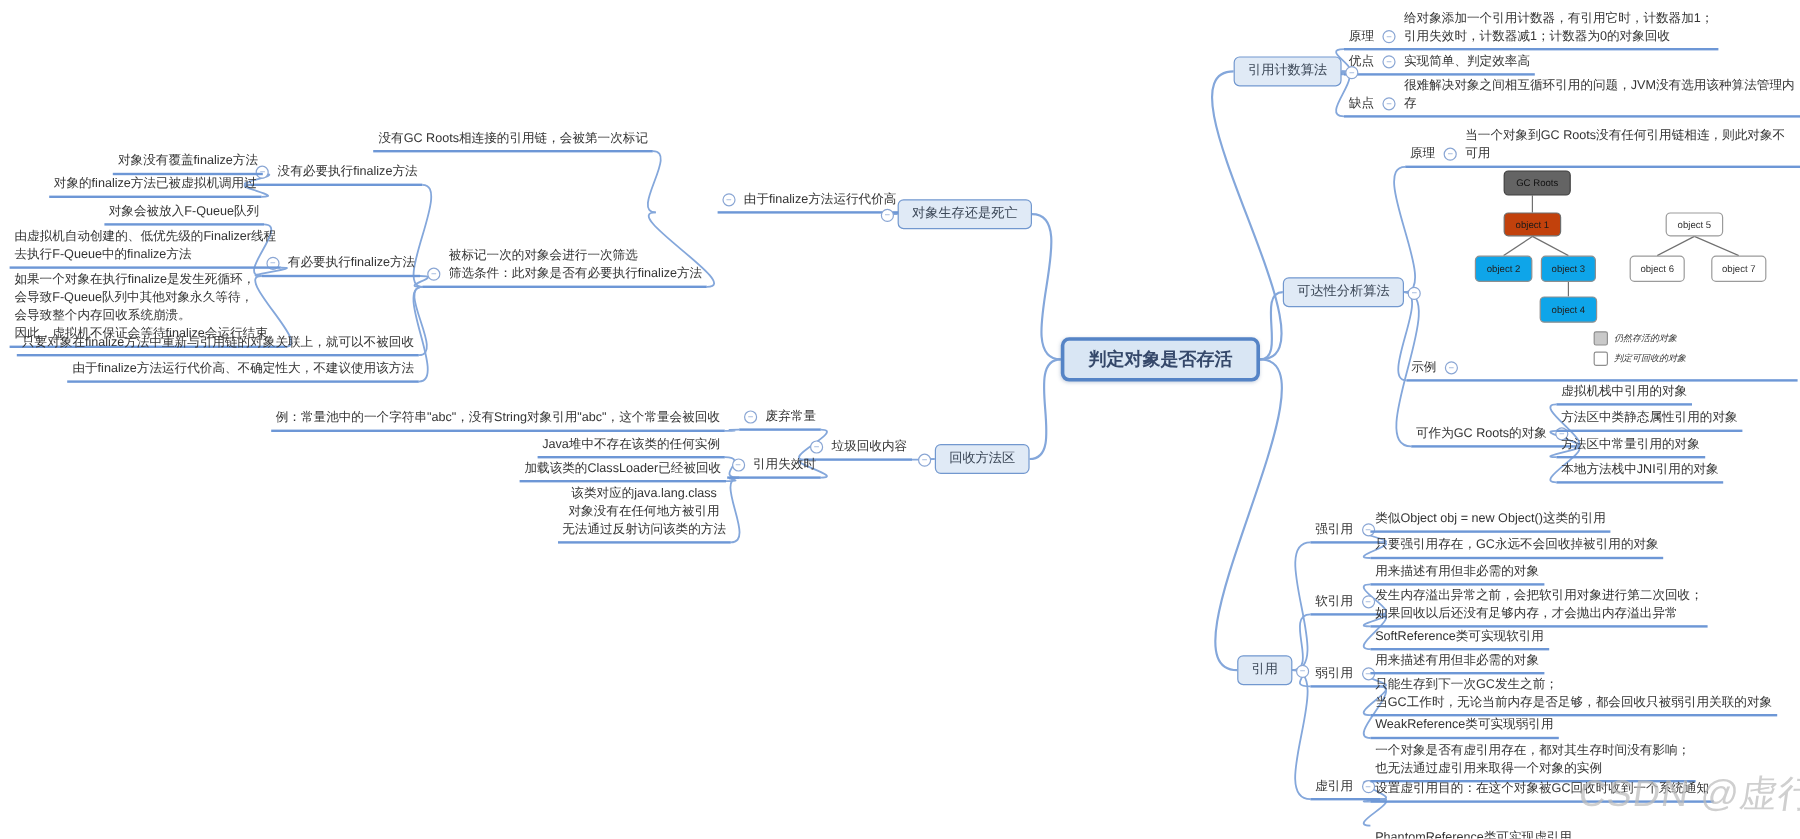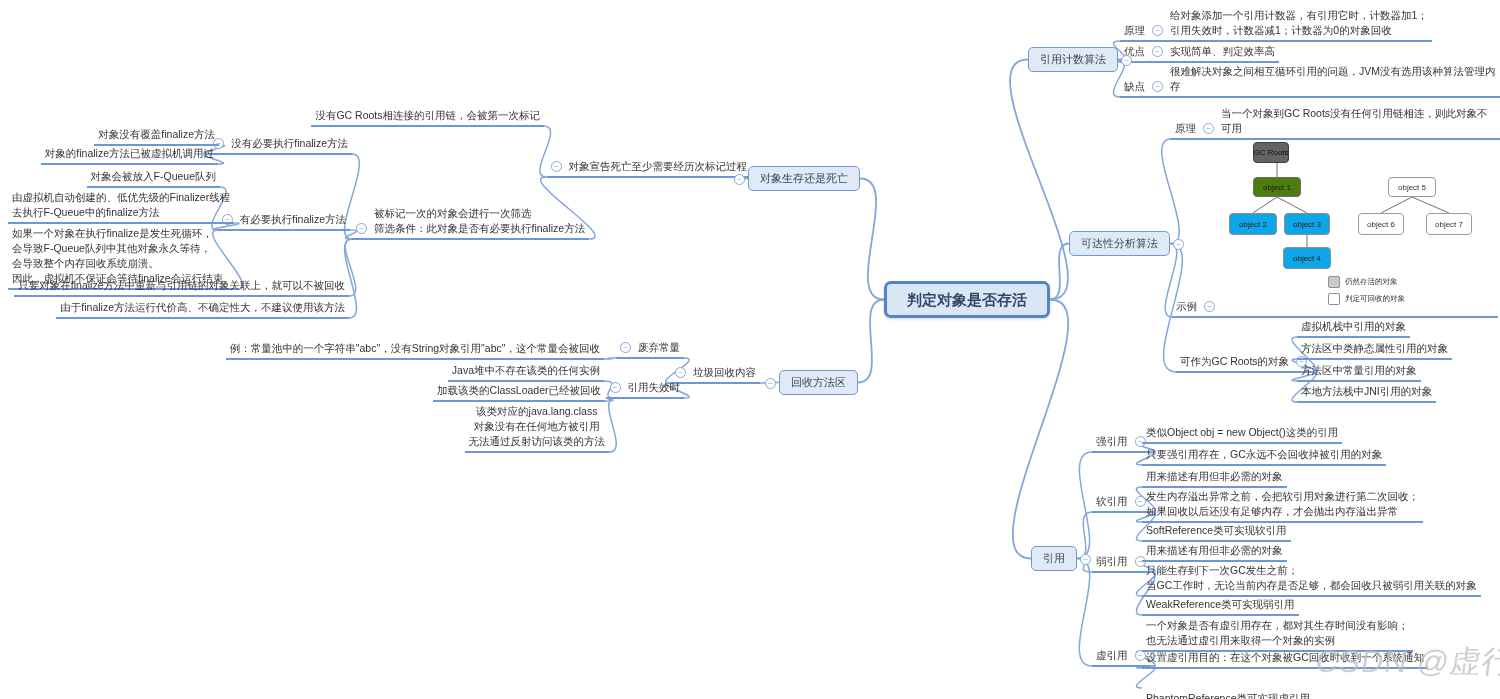--- a/index.html
+++ b/index.html
@@ -33,26 +33,26 @@
   .box .circle.cr{position:absolute;right:-15px;top:50%;margin-top:-5px;}
   .box .circle.cl{position:absolute;left:-15px;top:50%;margin-top:-5px;}
   .box.root{padding:8px 20px;font-size:15px;font-weight:bold;border:3px solid #5584c6;
             border-radius:7px;background:#d9e6f4;color:#35486a;
             box-shadow:0 1px 3px rgba(60,90,140,.25);}
 
   
   .objbox{position:absolute;z-index:2;display:flex;align-items:center;justify-content:center;
           font-size:8px;border-radius:4px;box-sizing:border-box;white-space:nowrap;}
   .objbox.dark{background:#646464;border:1px solid #3f3f3f;color:#101010;}
-  .objbox.mid{background:#4d7c0f;border:1px solid #6d6d6d;color:#1a1a1a;}
+  .objbox.mid{background:#c2410c;border:1px solid #6d6d6d;color:#1a1a1a;}
   .objbox.light{background:#0ea5e9;border:1px solid #8f8f8f;color:#222;}
   .objbox.white{background:#fff;border:1px solid #9b9b9b;color:#333;text-align:center;}
 
   .legend{position:absolute;z-index:2;display:flex;align-items:center;gap:5px;
-          font-size:7.5px;color:#333;}
+          font-size:7.5px;color:#333;font-style:italic;}
   .legend .sw{width:10px;height:10px;border-radius:2px;display:inline-block;}
   .legend .sw.light{background:#c9c9c9;border:1px solid #8f8f8f;}
   .legend .sw.white{background:#fff;border:1px solid #8f8f8f;}
 
   .watermark{position:absolute;z-index:10;left:1316px;top:641px;font-size:31px;
              color:#bdbdbd;opacity:.72;letter-spacing:1px;transform:skewX(-8deg);
              pointer-events:none;white-space:nowrap;}
 </style>
 </head>
 <body>
@@ -135,21 +135,21 @@
     <span>可达性分析算法</span>
     <span class="circle cr"></span>
   </div>
   <div class="box" id="n-yinyong" style="left:1031px;top:546px">
     <span>引用</span>
     <span class="circle cr"></span>
   </div>
 
   <div class="leafrow" id="n-xuangao" style="top:159px;right:749px">
     <span class="circle"></span>
-    <span class="txt">对象宣告死亡至少需要经历次标记过程</span>
+    <span class="txt">由于finalize方法运行代价高</span>
   </div>
   <div class="leaf l" id="n-nogc" style="top:108px;right:956px">没有GC Roots相连接的引用链，会被第一次标记</div>
   <div class="leafrow" id="n-biaoji" style="top:206px;left:352px">
     <span class="circle"></span>
     <span class="txt">被标记一次的对象会进行一次筛选
 筛选条件：此对象是否有必要执行finalize方法</span>
   </div>
   <div class="leafrow" id="n-meibiyao" style="top:136px;right:1148px">
     <span class="circle"></span>
     <span class="txt">没有必要执行finalize方法</span>
@@ -217,21 +217,21 @@
   </div>
   <div class="leafrow" id="n-gcroots_node" style="top:354px;left:1176px">
     <span class="txt">可作为GC Roots的对象</span>
     <span class="circle"></span>
   </div>
   <div class="leaf" id="n-xuniji" style="top:319px;left:1297px">虚拟机栈中引用的对象</div>
   <div class="leaf" id="n-jingtai" style="top:341px;left:1297px">方法区中类静态属性引用的对象</div>
   <div class="leaf" id="n-changliang" style="top:363px;left:1297px">方法区中常量引用的对象</div>
   <div class="leaf" id="n-jni" style="top:384px;left:1297px">本地方法栈中JNI引用的对象</div>
 
-  <div class="objbox dark" id="d-gcroots" style="left:1253px;top:142px;width:36px;height:21px">GC Roots</div>
+  <div class="objbox dark" id="d-gcroots" style="left:1253px;top:142px;width:56px;height:21px">GC Roots</div>
   <div class="objbox mid" id="d-o1" style="left:1253px;top:177px;width:48px;height:20px">object 1</div>
   <div class="objbox light" id="d-o2" style="left:1229px;top:213px;width:48px;height:22px">object 2</div>
   <div class="objbox light" id="d-o3" style="left:1284px;top:213px;width:46px;height:22px">object 3</div>
   <div class="objbox light" id="d-o4" style="left:1283px;top:247px;width:48px;height:22px">object 4</div>
   <div class="objbox white" id="d-o5" style="left:1388px;top:177px;width:48px;height:20px">object 5</div>
   <div class="objbox white" id="d-o6" style="left:1358px;top:213px;width:46px;height:22px">object 6</div>
   <div class="objbox white" id="d-o7" style="left:1426px;top:213px;width:46px;height:22px">object 7</div>
   <div class="legend" style="left:1328px;top:276px">
     <span class="sw light"></span>
     <span>仍然存活的对象</span>

